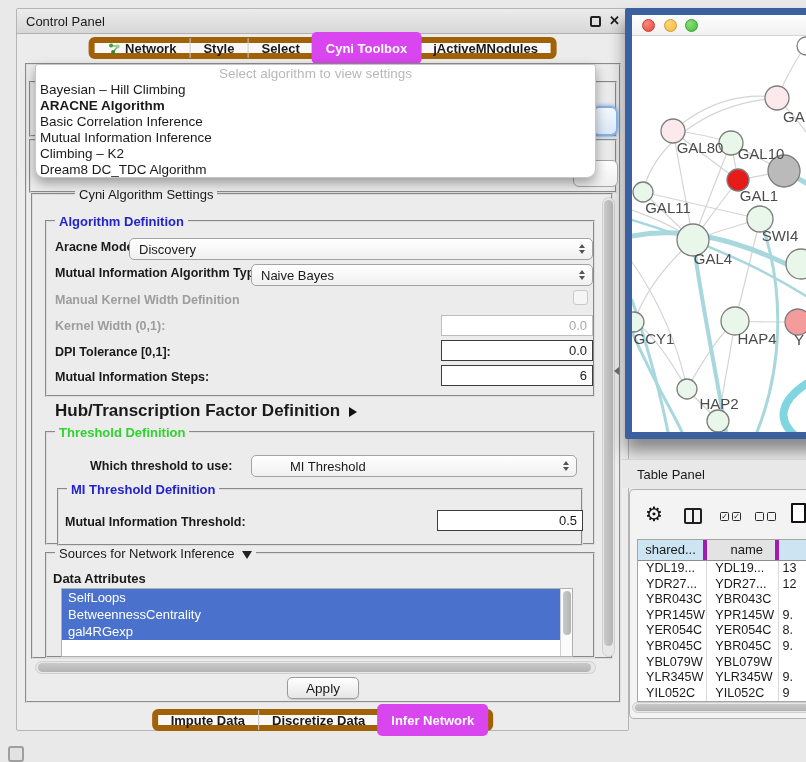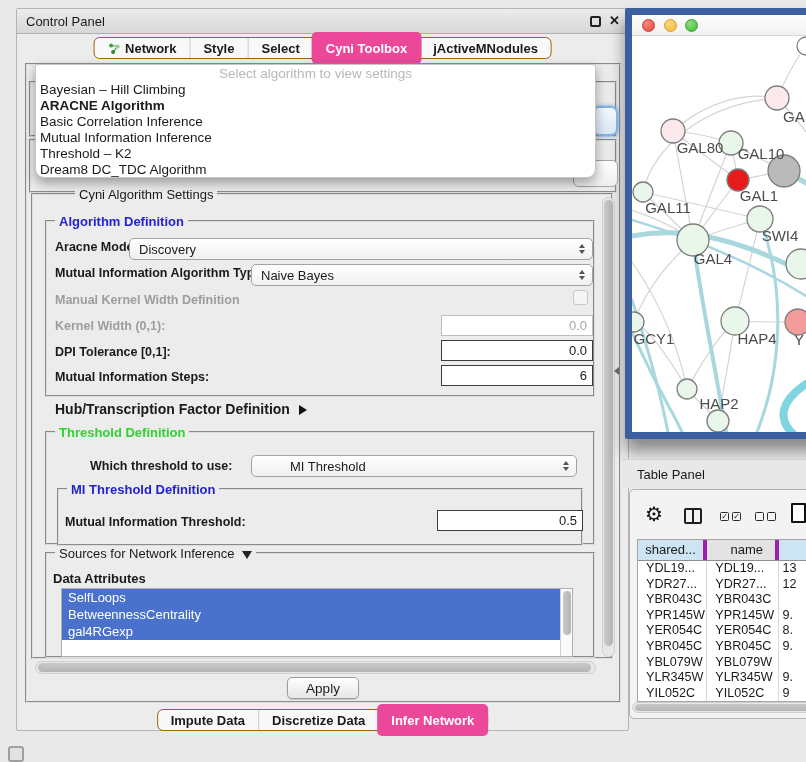--- a/index.html
+++ b/index.html
@@ -11,24 +11,24 @@
   .cpanel { left:0; top:8px; width:613px; height:723px; background:#ececec;
             border:1px solid #b5b5b5; border-radius:2px;margin-left:16px; }
   .cp-titlebar { left:0; top:0; width:100%; height:25px;
                  background:linear-gradient(#ececec,#d7d7d7); border-bottom:1px solid #b0b0b0; }
   .cp-title { position:absolute; left:9px; top:0; line-height:25px; font-size:13px; }
   .float-ico { position:absolute; right:27px; top:7px; width:11px; height:11px;
                border:2px solid #222; border-radius:2px; }
   .close-ico { position:absolute; right:8px; top:4px; font-size:13px; font-weight:bold; }
 
   .tabstrip { display:inline-flex; align-items:center; height:22px; background:#f8f8f8;
-              border:1px solid #a16207; border-radius:6px; font-size:13px; font-weight:bold; }
+              border:6px solid #a16207; border-radius:6px; font-size:13px; font-weight:bold; }
   .tab { display:flex; align-items:center; height:20px; padding:0 13px; cursor:default; white-space:nowrap; }
   .tab + .tab { border-left:1px solid #c9c9c9; }
-  .tab-selected { background:#ec4899; color:#fff; border-radius:5px; height:22px;
+  .tab-selected { background:#d946ef; color:#fff; border-radius:5px; height:22px;
                   margin:-1px; border-left:none !important; padding:16px 14px; }
   .tab-selected + .tab { border-left:none; }
   .net-ico { margin-right:5px; display:inline-flex; }
 
   .content-panel { left:8px; top:54px; width:596px; height:640px;
                    border:2px groove #e0e0e0; background:#ececec; }
   .sub-box { border:2px groove #ddd; background:#ececec; }
 
   
   .combo { height:22px; background:linear-gradient(#ffffff,#f0f0f0); border:1px solid #a3a3a3;
@@ -202,21 +202,21 @@
       </span>
   </div>
   <div class="abs checkbox" style="left:556px; top:281px;"></div>
   <div class="abs lbl lbl-dim" style="left:38px; top:310px;">Kernel Width (0,1):</div>
   <div class="abs tfield tf-dim" style="left:424px; top:306px; width:152px;">0.0</div>
   <div class="abs lbl" style="left:38px; top:336px;">DPI Tolerance [0,1]:</div>
   <div class="abs tfield tf-dark" style="left:424px; top:331px; width:152px;">0.0</div>
   <div class="abs lbl" style="left:38px; top:361px;">Mutual Information Steps:</div>
   <div class="abs tfield tf-dark" style="left:424px; top:356px; width:152px;">6</div>
 
-  <div class="abs lbl" style="left:38px; top:392px; font-size:14px;">
+  <div class="abs lbl" style="left:38px; top:392px; font-size:17px;">
     <span>Hub/Transcription Factor Definition</span><span class="hub-arrow"></span>
   </div>
 
   <div class="abs sub-box" style="left:28px; top:422px; width:550px; height:114px;">
     <span class="legend legend-green" style="left:8px;">Threshold Definition</span>
   </div>
   <div class="abs lbl" style="left:73px; top:450px;">Which threshold to use:</div>
   <div class="abs combo" style="left:234px; top:446px; width:326px;padding-left:38px;">
     <span>MI Threshold</span>
     <span class="arrows">
@@ -261,21 +261,21 @@
           <span>Infer Network</span>
         </div>
       </div>
   </div>
 <div class="abs popup">
       <div class="popup-placeholder">Select algorithm to view settings</div>
       <div class="popup-item">Bayesian – Hill Climbing</div>
       <div class="popup-item bold">ARACNE Algorithm</div>
       <div class="popup-item">Basic Correlation Inference</div>
       <div class="popup-item">Mutual Information Inference</div>
-      <div class="popup-item">Threshold – K2</div>
+      <div class="popup-item">Climbing – K2</div>
       <div class="popup-item">Dream8 DC_TDC Algorithm</div>
     </div>
   </div>
 
 <div class="abs splitter-arrow"></div>
 
 <div class="abs netwin">
   <div class="net-titlebar">
     <span class="tl tl-red"></span>
     <span class="tl tl-yellow"></span>

